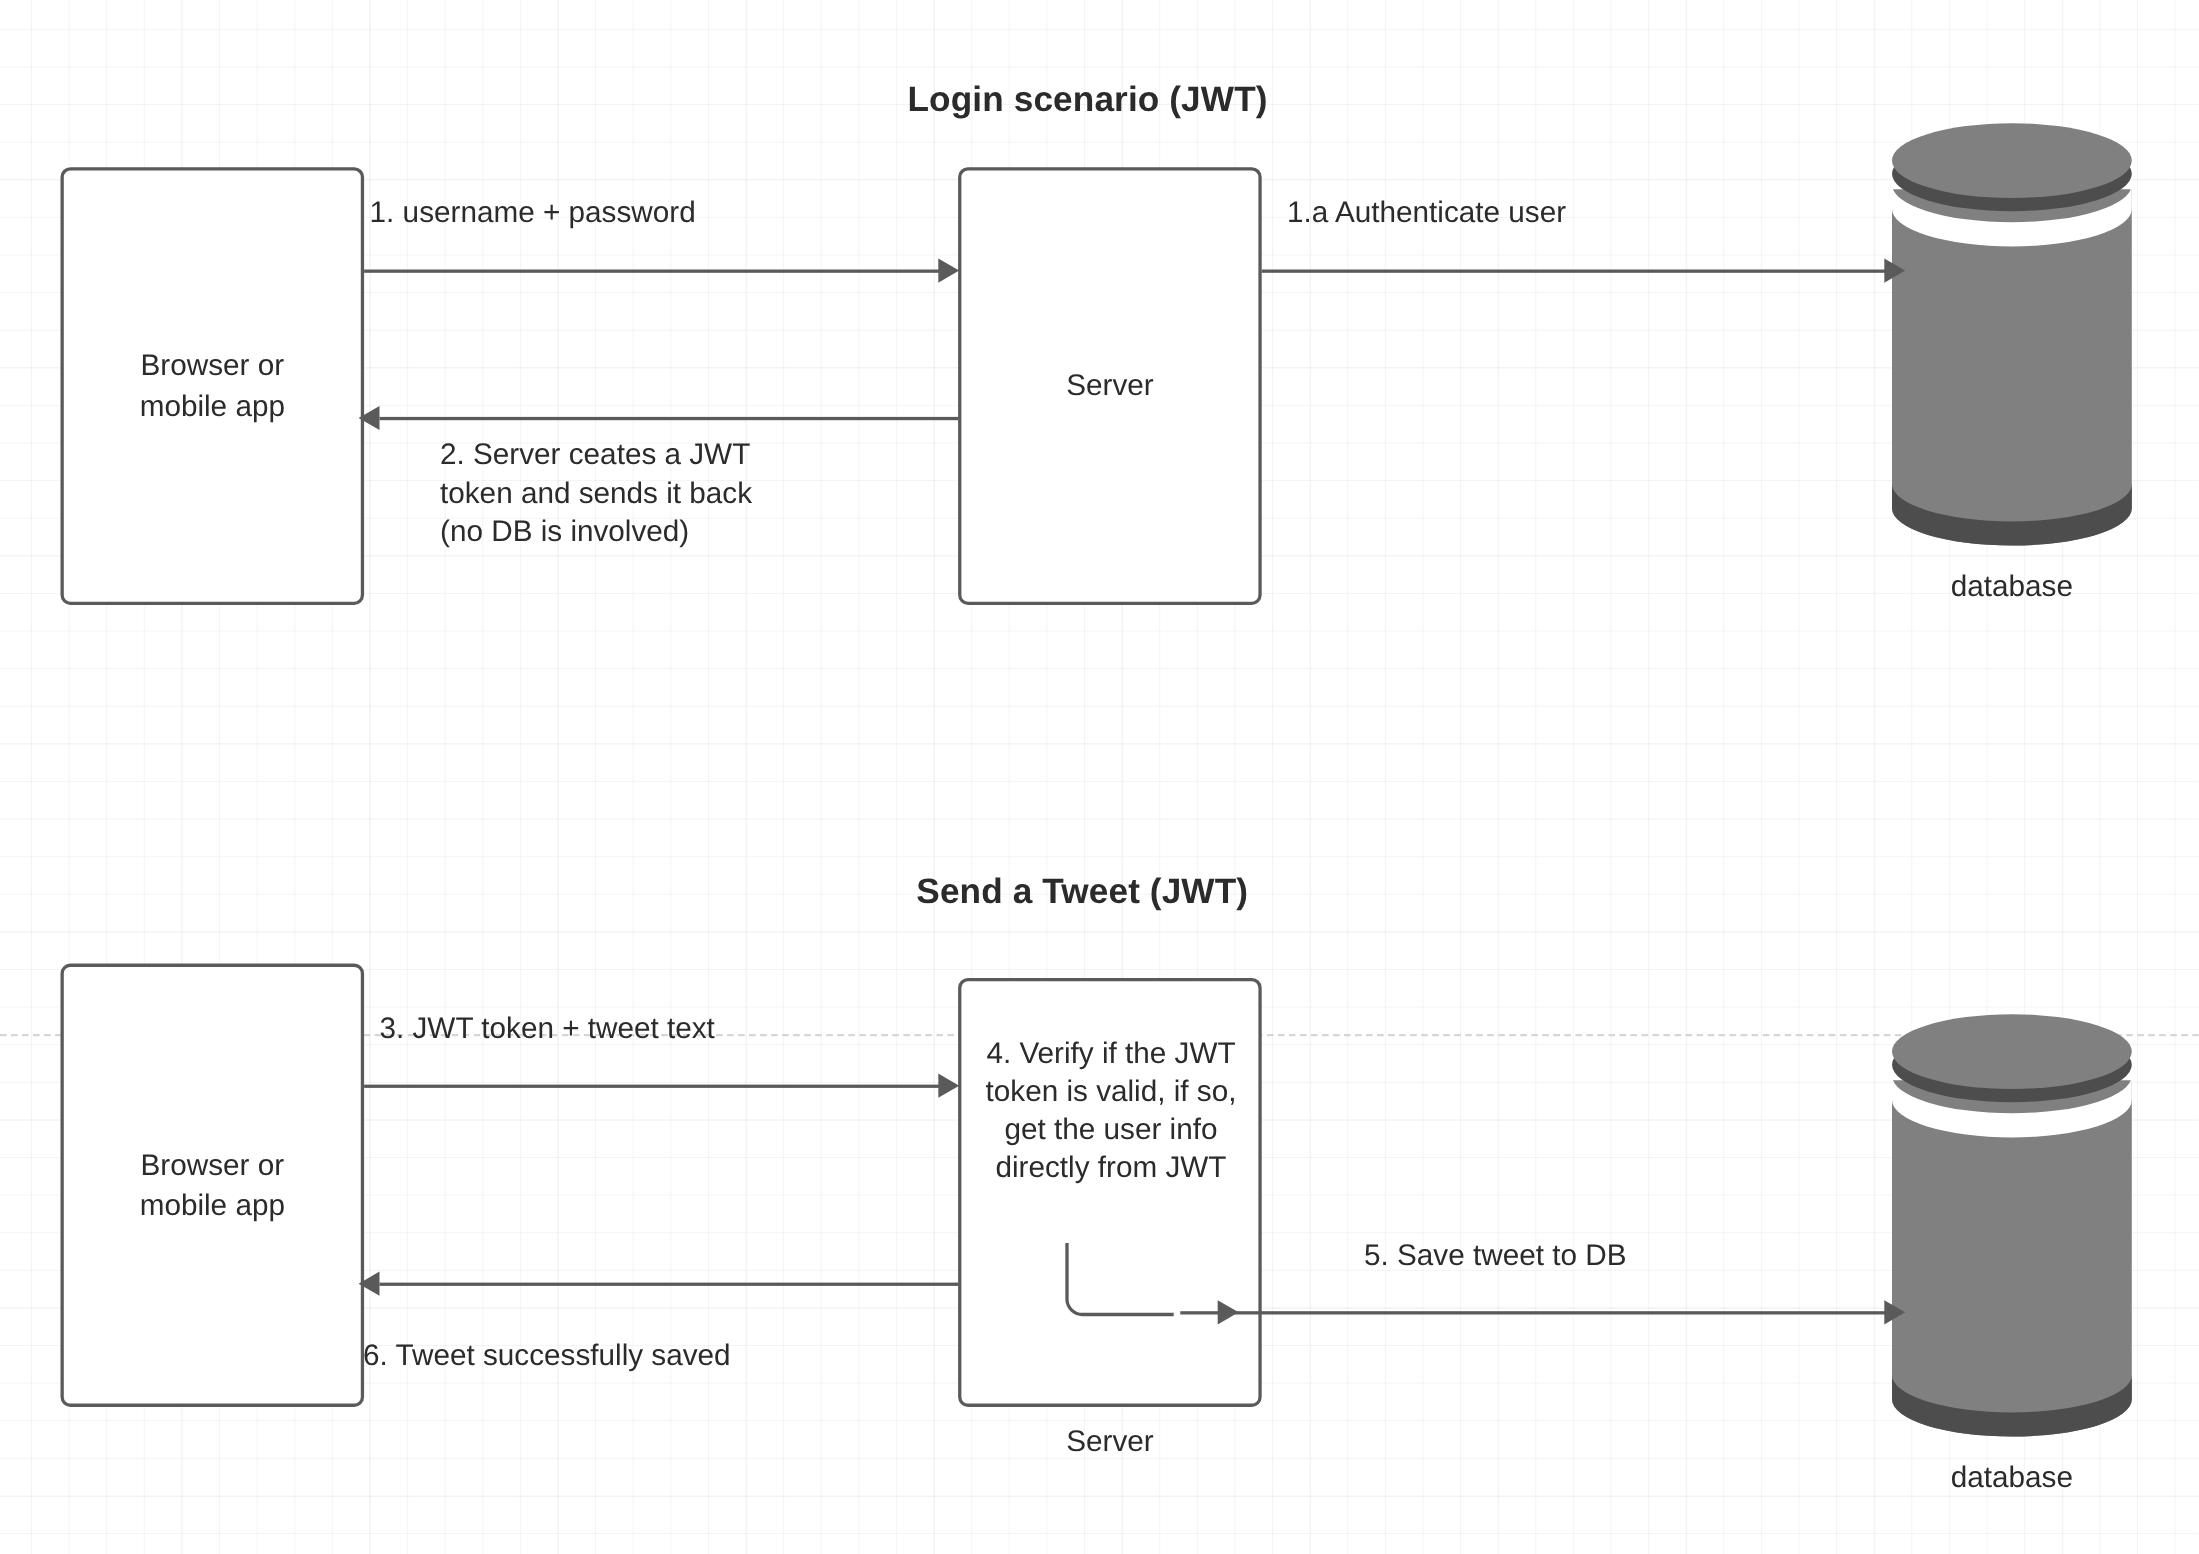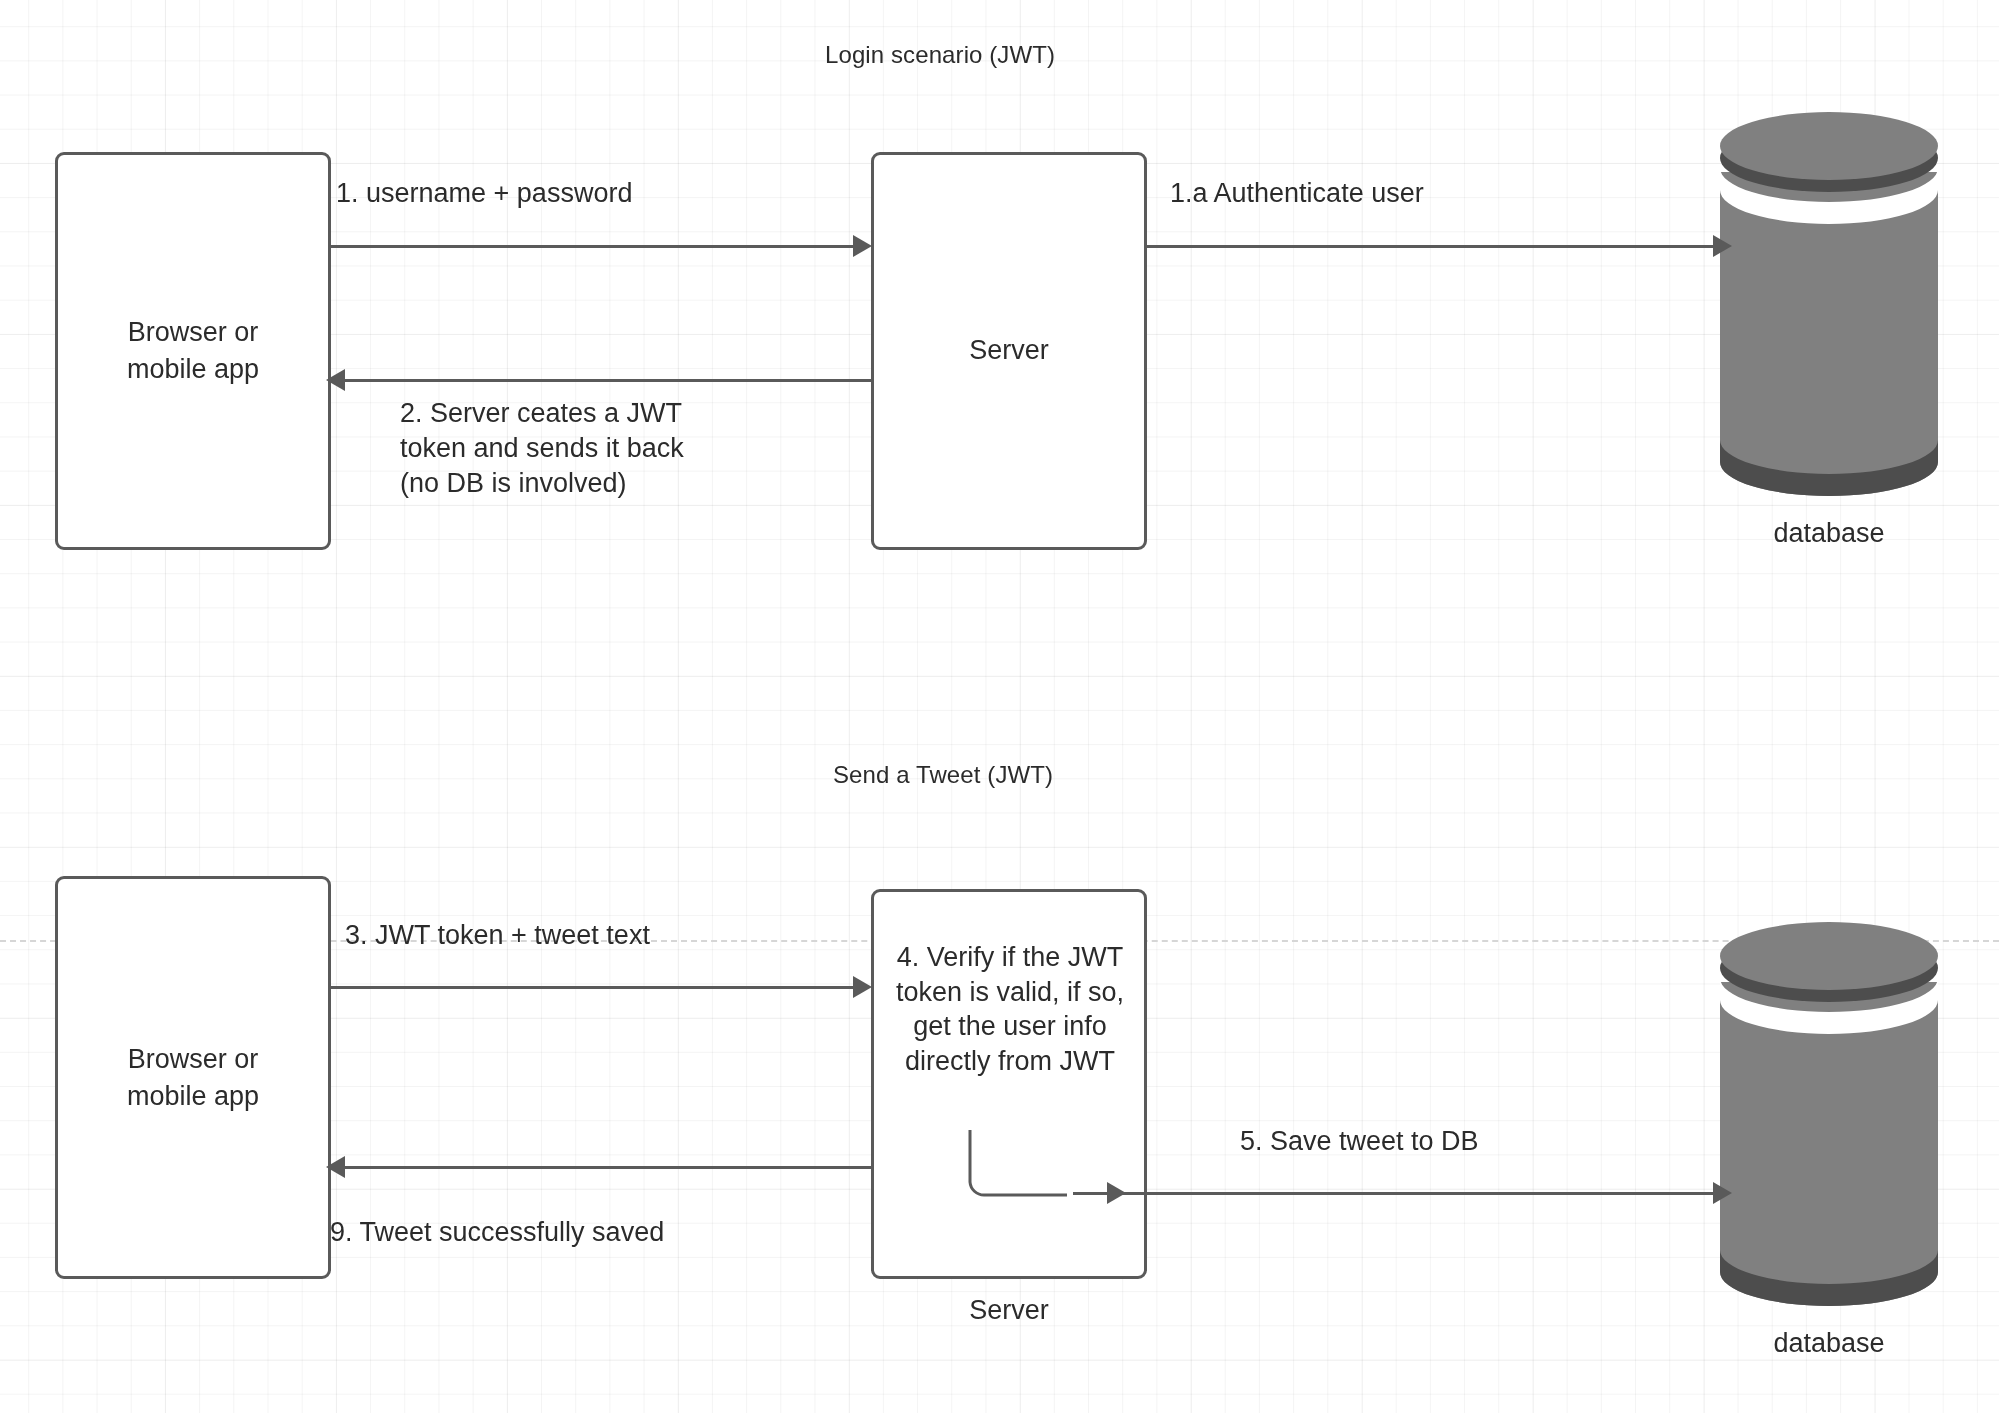--- a/index.html
+++ b/index.html
@@ -36,25 +36,26 @@
     left: 0;
     width: 1999px;
     height: 0;
     border-top: 2px dashed #d6d6d6;
     pointer-events: none;
   }
 
   
   .section-title {
     position: absolute;
-    font-weight: normal;
-    font-size: 24px;
+    font-weight: bold;
+    font-size: 32px;
     color: #2b2b2b;
     white-space: nowrap;
     letter-spacing: 0.1px;
+    margin-top: 31px;
   }
 
   
   .node-box {
     position: absolute;
     background: #ffffff;
     border: 3px solid #5a5a5a;
     border-radius: 9px;
     box-sizing: border-box;
   }
@@ -202,19 +203,19 @@
     </svg>
   </div>
   <div class="outside-label" style="left:1716px; top:1328px; width:226px;">database</div>
 
   <div class="edge-line" style="left:331px; top:986px; width:527px;"></div>
   <div class="arrow-right" style="left:853px; top:976px;"></div>
   <div class="edge-label" style="left:345px; top:918px; width:510px;">3. JWT token + tweet text</div>
 
   <div class="edge-line" style="left:345px; top:1166px; width:526px;"></div>
   <div class="arrow-left" style="left:326px; top:1156px;"></div>
-  <div class="edge-label" style="left:330px; top:1215px; width:540px;">9. Tweet successfully saved</div>
+  <div class="edge-label" style="left:330px; top:1215px; width:540px;">6. Tweet successfully saved</div>
 
   <div class="edge-line" style="left:1073px; top:1192px; width:647px;"></div>
   <div class="arrow-right" style="left:1107px; top:1182px;"></div>
   <div class="arrow-right" style="left:1713px; top:1182px;"></div>
   <div class="edge-label" style="left:1240px; top:1124px; width:400px;">5. Save tweet to DB</div>
 </div>
 
 </body></html>

